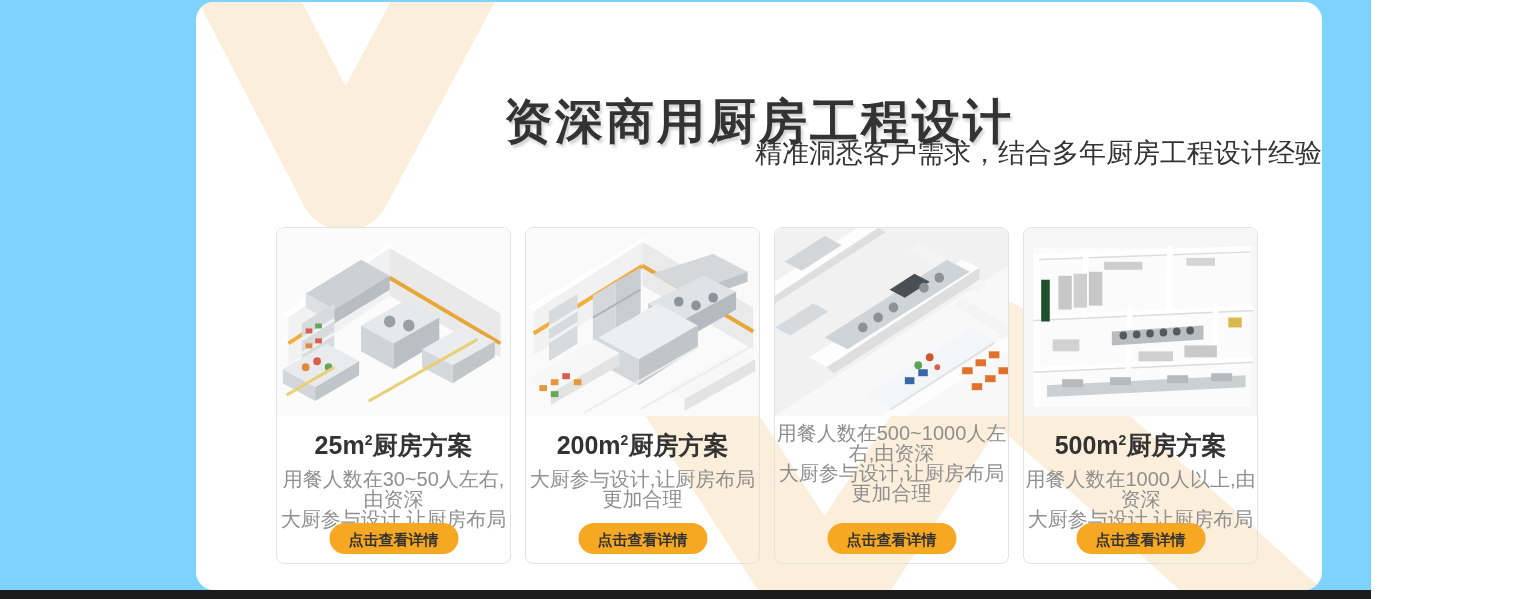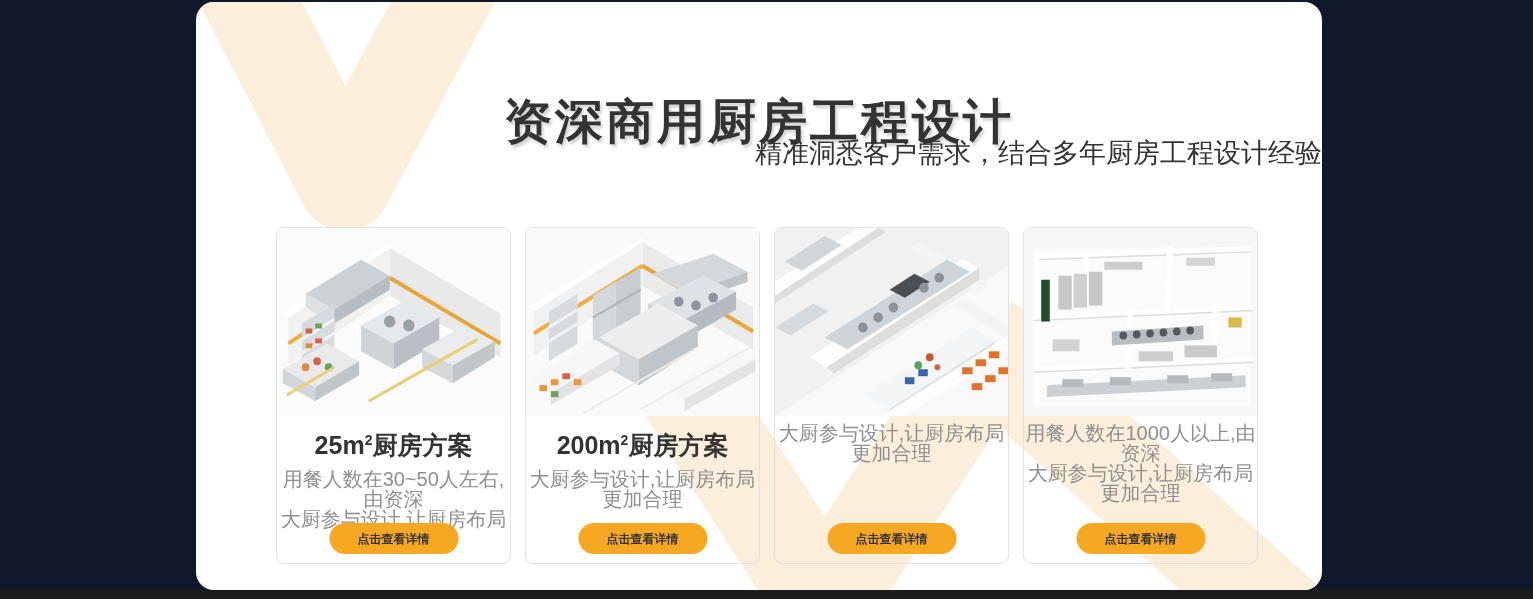--- a/index.html
+++ b/index.html
@@ -1,36 +1,36 @@
 <!DOCTYPE html>
 <html><head>
 <meta charset="utf-8">
 <style>
   html,body{margin:0;padding:0;}
   body{font-family:"Liberation Sans","DejaVu Sans",sans-serif;}
-  .stage{position:relative;width:1533px;height:599px;background:#0f172a;overflow:hidden;}
+  .stage{position:relative;width:1371px;height:599px;background:#7dd3fc;overflow:hidden;}
   .bottom-band{position:absolute;left:0;bottom:0;width:100%;height:9px;background:#1c1c1c;}
   .panel{position:absolute;left:196px;top:2px;width:1126px;height:588px;background:#ffffff;
          border-radius:18px;overflow:hidden;}
   .deco{position:absolute;left:0;top:0;width:1126px;height:588px;pointer-events:none;}
   .hero-title{position:absolute;left:0;top:56px;width:100%;text-align:center;
               font-size:48px;font-weight:700;letter-spacing:3px;color:#333;
               text-shadow:2px 3px 3px rgba(0,0,0,0.18);}
   .hero-sub{position:absolute;left:0;top:138px;width:100%;text-align:right;
             font-size:27px;line-height:27px;color:#333;}
   .cards{position:absolute;left:80px;top:225px;width:982px;display:flex;gap:14px;}
   .card{position:relative;width:243px;height:337px;border:1px solid #e2e2e2;border-radius:8px;
         box-sizing:border-box;background:transparent;}
   .card-img{height:188px;overflow:hidden;border-radius:7px 7px 0 0;background:#fafafa;}
   .card-img svg{display:block;width:100%;height:100%;}
   .card-title{margin-top:13px;text-align:center;font-size:25px;font-weight:700;color:#333;}
   .card-title sup{font-size:14px;font-weight:700;}
   .card-desc{margin-top:7px;text-align:center;font-size:20px;line-height:20px;color:#8f8f8f;}
   .card-btn{position:absolute;left:50%;transform:translateX(-50%);bottom:9px;width:129px;height:31px;
-            border:none;border-radius:16px;background:#f7a823;color:#333;font-size:12px;
+            border:none;border-radius:16px;background:#f7a823;color:#333;font-size:15px;
             font-weight:700;line-height:31px;text-align:center;cursor:pointer;
             font-family:"Liberation Sans","DejaVu Sans",sans-serif;}
 </style>
 </head>
 <body>
 
 <div class="stage">
   <div class="panel">
 
     <svg class="deco" viewBox="0 0 1126 588">
@@ -169,20 +169,21 @@
             <polygon points="112,189 244,108 244,124 136,189" fill="#fdfdfd"></polygon>
             <rect x="196" y="140" width="11" height="7" fill="#e2712c"></rect>
             <rect x="210" y="132" width="11" height="7" fill="#e2712c"></rect>
             <rect x="224" y="124" width="11" height="7" fill="#e2712c"></rect>
             <rect x="206" y="156" width="11" height="7" fill="#e2712c"></rect>
             <rect x="220" y="148" width="11" height="7" fill="#e2712c"></rect>
             <rect x="234" y="140" width="11" height="7" fill="#e2712c"></rect>
           </svg>
         </div>
         <div class="card-desc">
+          <div>用餐人数在500~1000人左右,由资深</div>
           <div>大厨参与设计,让厨房布局更加合理</div>
         </div>
         <button class="card-btn">点击查看详情</button>
       </div>
 
       <div class="card">
         <div class="card-img">
           <svg viewBox="0 0 244 189" preserveAspectRatio="none">
             <rect width="244" height="189" fill="#f6f6f6"></rect>
             <rect x="10" y="20" width="228" height="160" fill="#fbfbfb"></rect>
@@ -214,20 +215,21 @@
             <rect x="30" y="112" width="28" height="12" fill="#d2d2d2"></rect>
             <rect x="168" y="118" width="34" height="12" fill="#c9c9c9"></rect>
             <rect x="214" y="90" width="14" height="10" fill="#d8b94e"></rect>
             <polygon points="24,158 232,148 232,160 24,170" fill="#cdd0d3"></polygon>
             <rect x="40" y="152" width="22" height="8" fill="#b6babd"></rect>
             <rect x="90" y="150" width="22" height="8" fill="#b6babd"></rect>
             <rect x="150" y="148" width="22" height="8" fill="#b6babd"></rect>
             <rect x="196" y="146" width="22" height="8" fill="#b6babd"></rect>
           </svg>
         </div>
+        <div class="card-title"><span>500m</span><sup>2</sup><span>厨房方案</span></div>
         <div class="card-desc">
           <div>用餐人数在1000人以上,由资深</div>
           <div>大厨参与设计,让厨房布局更加合理</div>
         </div>
         <button class="card-btn">点击查看详情</button>
       </div>
 
     </div>
   </div>
   <div class="bottom-band"></div>

